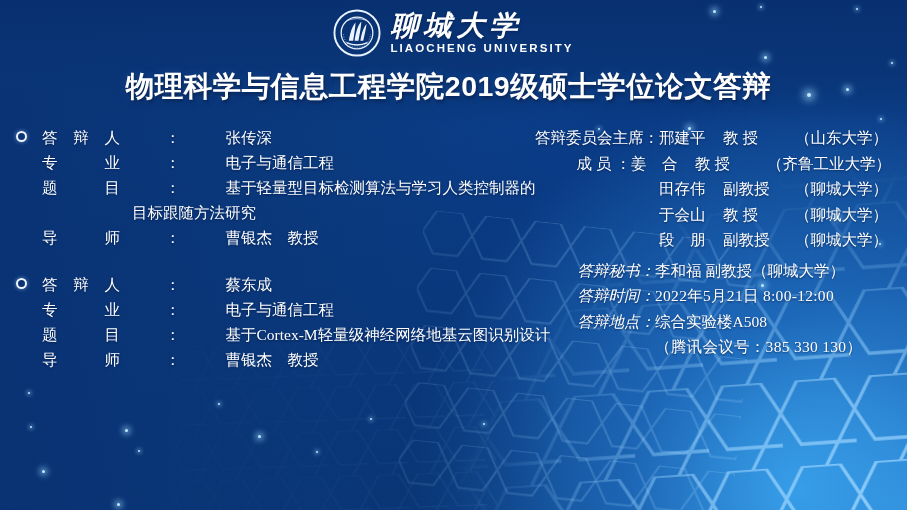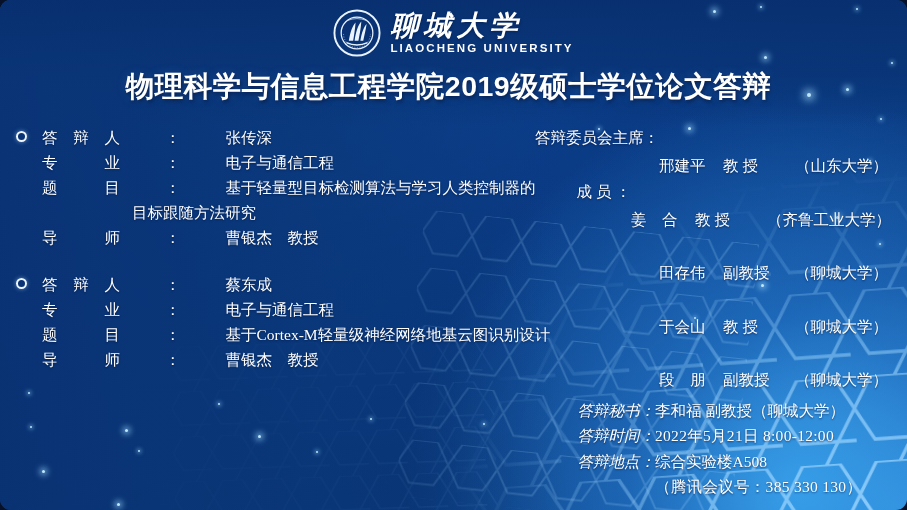--- a/index.html
+++ b/index.html
@@ -9,21 +9,20 @@
   #slide{
     position:relative;
     width:907px;height:510px;
     overflow:hidden;
     font-family:"Liberation Serif","DejaVu Serif",serif;
     background:
       radial-gradient(circle at 88% 96%, rgba(56,160,235,.95) 0%, rgba(40,130,215,.55) 18%, rgba(18,70,160,0) 42%),
       radial-gradient(circle at 100% 100%, rgba(70,175,245,.85) 0%, rgba(30,110,200,.35) 22%, rgba(12,60,150,0) 46%),
       radial-gradient(ellipse 120% 90% at 20% 8%, #0d4596 0%, #0a3b85 45%, #093474 100%),
       linear-gradient(135deg,#0b3f8e 0%,#0b3d8a 38%,#0f58b4 70%,#1b7ad6 100%);
-    border-radius: 11px;
   }
 
   
   .bg-layer{position:absolute;inset:0;pointer-events:none;}
 
   
   .hexmesh{
     position:absolute;
     right:-60px;bottom:-90px;
     width:560px;height:470px;
@@ -132,21 +131,21 @@
   .col-right{
     position:absolute;right:16px;top:7px;width:400px;
     color:#ffffff;
     text-shadow:0 1px 2px rgba(0,20,60,.6);
     font-size:15.5px;line-height:25.5px;
   }
   .r-line{display:flex;justify-content:flex-end;white-space:nowrap;}
   .r-line .r-lbl{text-align:right;}
   .r-line .r-val{display:inline-block;min-width:232px;text-align:left;}
   .r-name{display:inline-block;width:64px;letter-spacing:0;}
-  .r-rank{display:inline-block;width:72px;margin-top:28px;}
+  .r-rank{display:inline-block;width:72px;}
   .r-org{display:inline-block;text-align:right;}
   .sp{letter-spacing:4px;}
 
   .r-block2{margin-top:5px;}
   .r-line2{display:flex;justify-content:flex-end;white-space:nowrap;}
   .r-line2 .r2-lbl{text-align:right;font-style:italic;}
   .r-line2 .r2-val{display:inline-block;min-width:236px;text-align:left;}
   .mono-num{font-family:"Liberation Serif","DejaVu Serif",serif;letter-spacing:.3px;}
 </style>
 </head>

